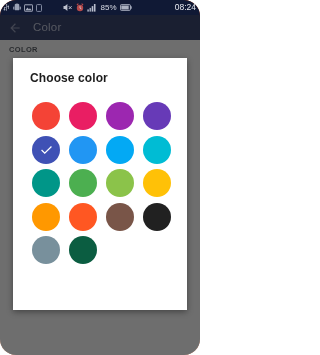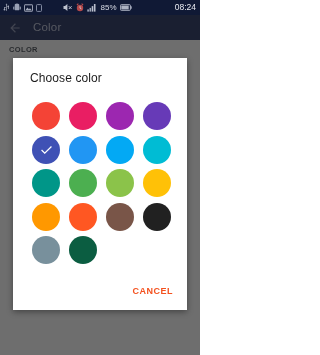--- a/index.html
+++ b/index.html
@@ -13,20 +13,21 @@
     overflow: hidden;
     font-family: "Liberation Sans", sans-serif;
     -webkit-font-smoothing: antialiased;
   }
   #screen {
     position: relative;
     width: 200px;
     height: 355px;
     background: #c2410c;
     overflow: hidden;
+    border-radius: 16px;
   }
 
   
   .statusbar {
     position: absolute;
     top: 0; left: 0;
     width: 200px;
     height: 15px;
     background: #101935;
     display: flex;
@@ -129,21 +130,21 @@
     background: #ffffff;
     box-shadow: 0 2px 6px rgba(0,0,0,.38);
     box-sizing: border-box;
   }
   .dialog-title {
     position: absolute;
     left: 17px;
     top: 13px;
     font-size: 12px;
     line-height: 14px;
-    font-weight: normal;
+    font-weight: bold;
     color: #1c1c1c;
     letter-spacing: .1px;
   }
 
   
   .grid {
     position: absolute;
     left: 17px;
     top: 42px;
     width: 142px;
@@ -325,18 +326,15 @@
           <div class="swatch" style="background: rgb(33, 33, 33);"></div>
         </div>
         <div class="swatch-cell">
           <div class="swatch" style="background: rgb(120, 144, 156);"></div>
         </div>
         <div class="swatch-cell">
           <div class="swatch" style="background: rgb(11, 93, 65);"></div>
         </div>
       </div>
 
-    <div class="actions">
-      <button class="cancel-btn">CANCEL</button>
-    </div>
   </div>
 
 </div>
 
 </body></html>

